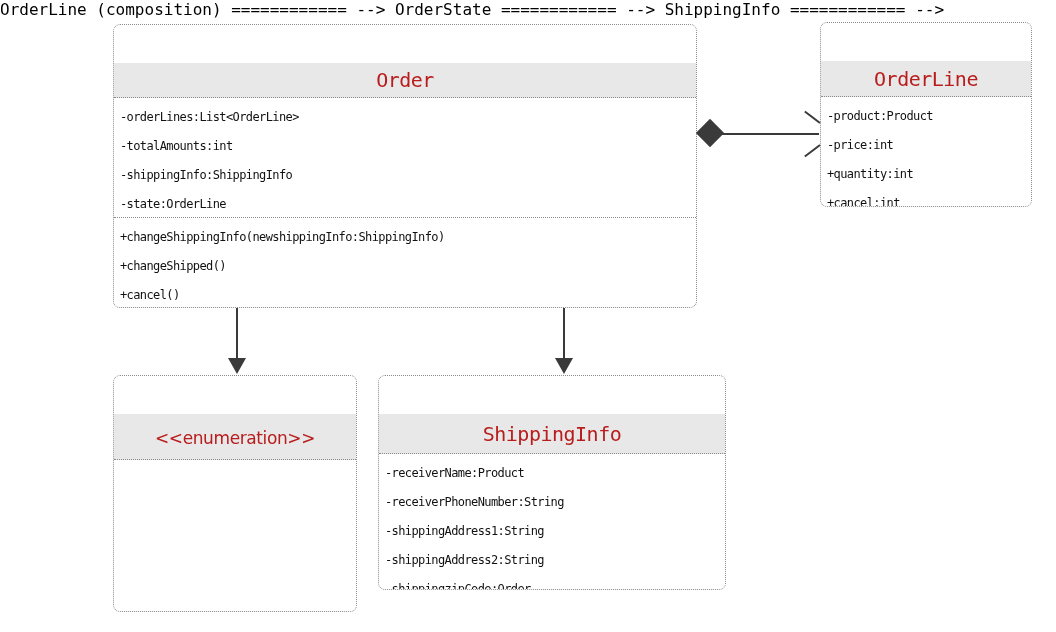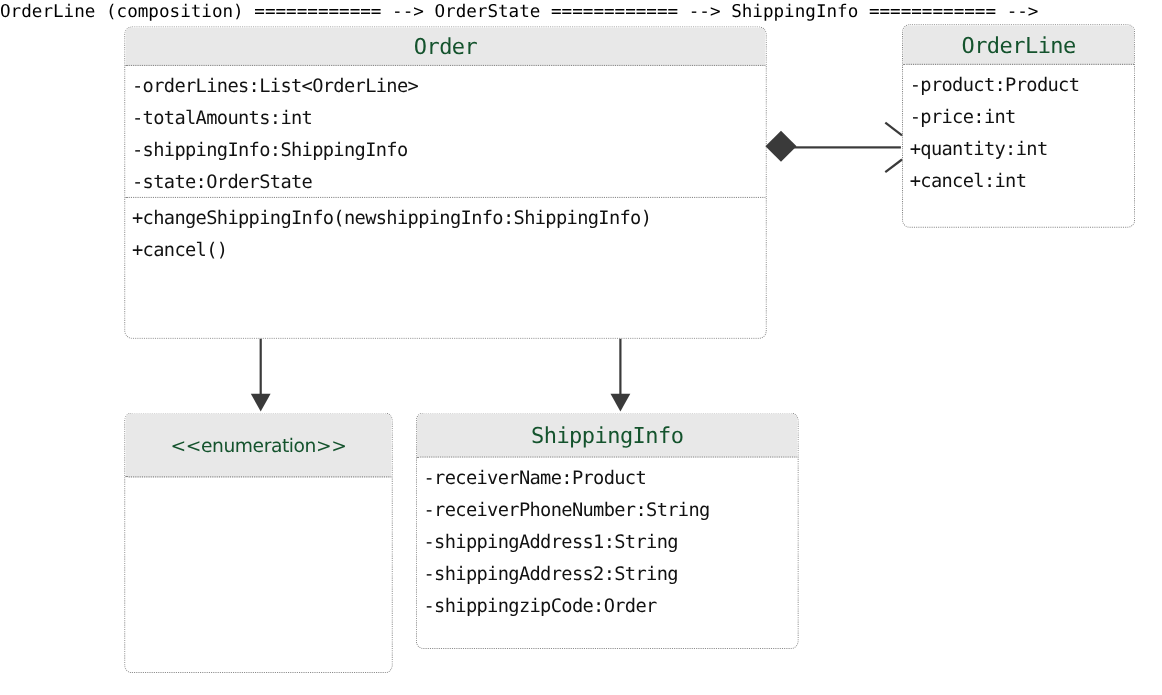--- a/index.html
+++ b/index.html
@@ -23,25 +23,26 @@
     border: 1px dotted #8a8a8a;
     border-radius: 7px;
     background: #ffffff;
     overflow: hidden;
   }
   .uml-header {
     box-sizing: border-box;
     background: #e8e8e8;
     border-bottom: 1px dotted #8a8a8a;
     text-align: center;
-    color: #14532d;
+    color: #b91c1c;
     display: flex;
     flex-direction: column;
     align-items: center;
     justify-content: center;
+    margin-top: 38px;
   }
   .uml-stereotype {
     font-family: "DejaVu Sans", sans-serif;
     font-size: 17px;
     line-height: 20px;
     letter-spacing: -0.4px;
   }
   .uml-title {
     font-family: "DejaVu Sans Mono", monospace;
     font-size: 20px;
@@ -50,21 +51,21 @@
   }
   .uml-compartment {
     box-sizing: border-box;
     padding: 5px 6px 4px 6px;
   }
   .uml-compartment + .uml-compartment {
     border-top: 1px dotted #8a8a8a;
   }
   .uml-row {
     font-family: "DejaVu Sans Mono", monospace;
-    font-size: 17px;
+    font-size: 12px;
     line-height: 29px;
     color: #111111;
     white-space: nowrap;
     letter-spacing: -0.6px;
   }
   
   .uml-row.lit {
     font-family: "Liberation Sans", sans-serif;
     font-size: 19px;
     line-height: 29px;
@@ -121,44 +122,45 @@
 
   
   <div class="uml-box" style="left:113px; top:24px; width:584px; height:284px;">
     <div class="uml-header" style="height:35px;">
       <div class="uml-title">Order</div>
     </div>
     <div class="uml-compartment" style="height:119px;">
       <div class="uml-row">-orderLines:List&lt;OrderLine&gt;</div>
       <div class="uml-row">-totalAmounts:int</div>
       <div class="uml-row">-shippingInfo:ShippingInfo</div>
-      <div class="uml-row">-state:OrderState</div>
+      <div class="uml-row">-state:OrderLine</div>
     </div>
     <div class="uml-compartment" style="height:128px;">
       <div class="uml-row">+changeShippingInfo(newshippingInfo:ShippingInfo)</div>
+      <div class="uml-row">+changeShipped()</div>
       <div class="uml-row">+cancel()</div>
     </div>
   </div>
 
   
   <div class="uml-box" style="left:820px; top:22px; width:212px; height:185px;">
     <div class="uml-header" style="height:36px;">
       <div class="uml-title">OrderLine</div>
     </div>
     <div class="uml-compartment" style="height:147px;">
       <div class="uml-row">-product:Product</div>
       <div class="uml-row">-price:int</div>
       <div class="uml-row">+quantity:int</div>
       <div class="uml-row">+cancel:int</div>
     </div>
   </div>
 
   
   <div class="uml-box" style="left:113px; top:375px; width:244px; height:237px;">
-    <div class="uml-header" style="height:58px; padding-top:2px;">
+    <div class="uml-header" style="height:46px; padding-top:2px;">
       <div class="uml-stereotype">&lt;&lt;enumeration&gt;&gt;</div>
     </div>
   </div>
 
   
   <div class="uml-box" style="left:378px; top:375px; width:348px; height:215px;">
     <div class="uml-header" style="height:40px;">
       <div class="uml-title">ShippingInfo</div>
     </div>
     <div class="uml-compartment" style="height:173px;">

